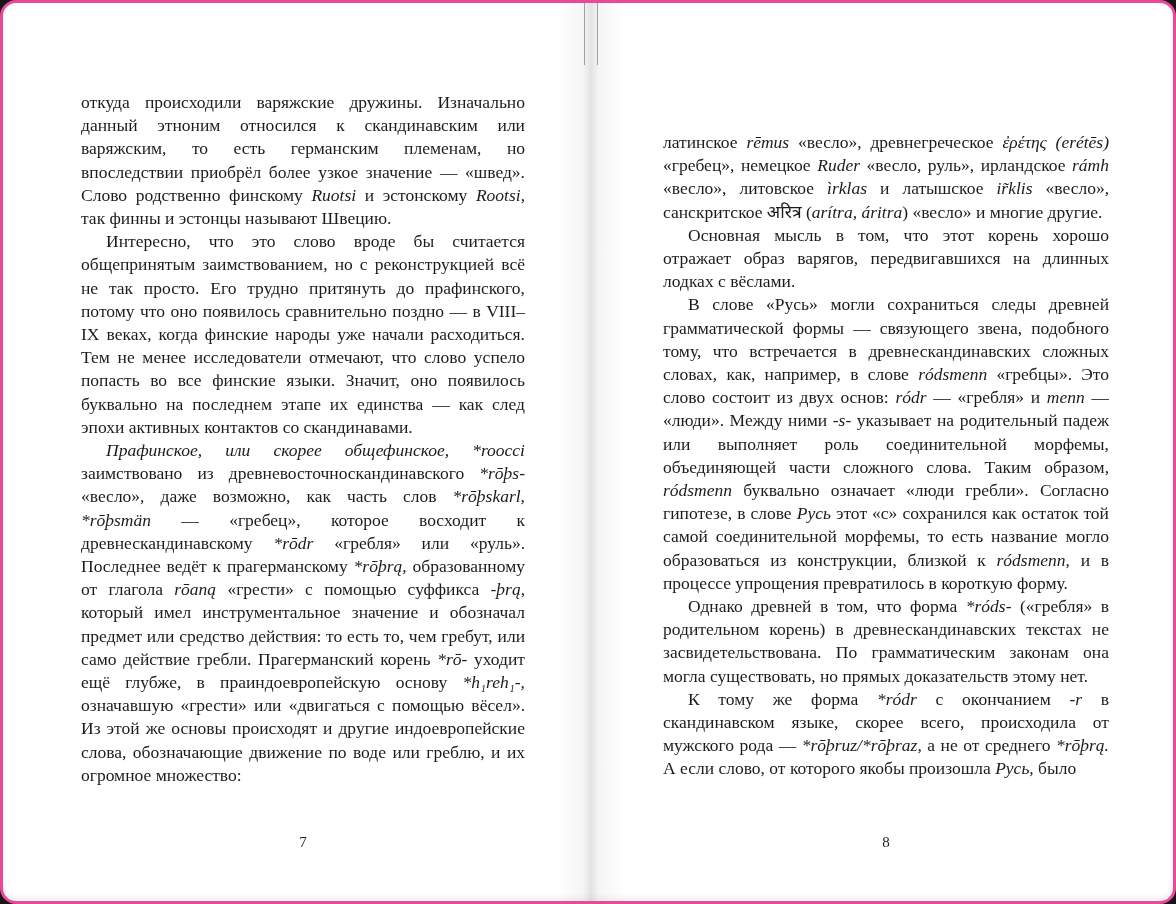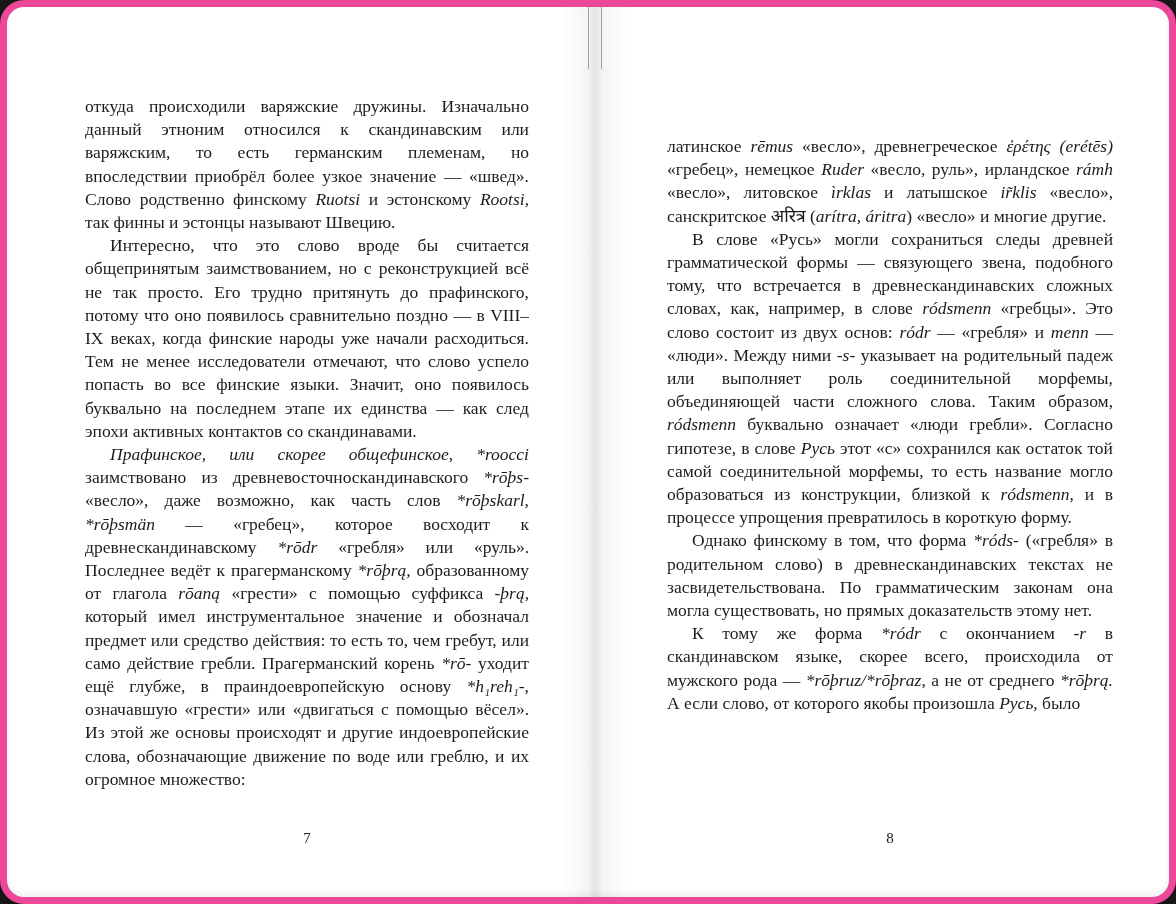--- a/index.html
+++ b/index.html
@@ -9,22 +9,22 @@
     height: 904px;
     background: #161616;
     overflow: hidden;
   }
   .spread {
     position: relative;
     width: 1176px;
     height: 904px;
     box-sizing: border-box;
     background: #ffffff;
-    border: 7px solid #ec4899;
-    border-radius: 24px;
+    border: 3px solid #ec4899;
+    border-radius: 16px;
     box-shadow: inset 0 -3px 6px rgba(0,0,0,0.07);
   }
   .page {
     position: absolute;
     top: 0;
     bottom: 0;
     width: 588px;
   }
   .page-left  { left: 0; }
   .page-right { left: 588px; margin-top: 40px; }
@@ -89,22 +89,23 @@
         <p><span>откуда происходили варяжские дружины. Изначально данный этноним относился к скандинавским или варяжским, то есть германским племенам, но впоследствии приобрёл более узкое значение — «швед». Слово родственно финскому </span><span class="it">Ruotsi</span><span> и эстонскому </span><span class="it">Rootsi</span><span>, так финны и эстонцы называют Швецию.</span></p>
         <p class="indent"><span>Интересно, что это слово вроде бы считается общепринятым заимствованием, но с реконструкцией всё не так просто. Его трудно притянуть до прафинского, потому что оно появилось сравнительно поздно — в VIII–IX веках, когда финские народы уже начали расходиться. Тем не менее исследователи отмечают, что слово успело попасть во все финские языки. Значит, оно появилось буквально на последнем этапе их единства — как след эпохи активных контактов со скандинавами.</span></p>
         <p class="indent"><span class="it">Прафинское, или скорее общефинское, *roocci</span><span> заимствовано из древневосточноскандинавского </span><span class="it">*rōþs-</span><span> «весло», даже возможно, как часть слов </span><span class="it">*rōþskarl, *rōþsmän</span><span> — «гребец», которое восходит к древнескандинавскому </span><span class="it">*rōdr</span><span> «гребля» или «руль». Последнее ведёт к прагерманскому </span><span class="it">*rōþrą,</span><span> образованному от глагола </span><span class="it">rōaną</span><span> «грести» с помощью суффикса </span><span class="it">-þrą,</span><span> который имел инструментальное значение и обозначал предмет или средство действия: то есть то, чем гребут, или само действие гребли. Прагерманский корень </span><span class="it">*rō-</span><span> уходит ещё глубже, в праиндоевропейскую основу </span><span class="it">*h₁reh₁-,</span><span> означавшую «грести» или «двигаться с помощью вёсел». Из этой же основы происходят и другие индоевропейские слова, обозначающие движение по воде или греблю, и их огромное множество:</span></p>
       </div>
     <div class="page-number">7</div>
   </div>
 
   <div class="page page-right">
     <div class="text-block">
         <p><span>латинское </span><span class="it">rēmus</span><span> «весло», древнегреческое </span><span class="it">ἐρέτης (erétēs)</span><span> «гребец», немецкое </span><span class="it">Ruder</span><span> «весло, руль», ирландское </span><span class="it">rámh</span><span> «весло», литовское </span><span class="it">ìrklas</span><span> и латышское </span><span class="it">ir̃klis</span><span> «весло», санскритское अरित्र (</span><span class="it">arítra, áritra</span><span>) «весло» и многие другие.</span></p>
+        <p class="indent"><span>Основная мысль в том, что этот корень хорошо отражает образ варягов, передвигавшихся на длинных лодках с вёслами.</span></p>
         <p class="indent"><span>В слове «Русь» могли сохраниться следы древней грамматической формы — связующего звена, подобного тому, что встречается в древнескандинавских сложных словах, как, например, в слове </span><span class="it">ródsmenn</span><span> «гребцы». Это слово состоит из двух основ: </span><span class="it">ródr</span><span> — «гребля» и </span><span class="it">menn</span><span> — «люди». Между ними </span><span class="it">-s-</span><span> указывает на родительный падеж или выполняет роль соединительной морфемы, объединяющей части сложного слова. Таким образом, </span><span class="it">ródsmenn</span><span> буквально означает «люди гребли». Согласно гипотезе, в слове </span><span class="it">Русь</span><span> этот «с» сохранился как остаток той самой соединительной морфемы, то есть название могло образоваться из конструкции, близкой к </span><span class="it">ródsmenn</span><span>, и в процессе упрощения превратилось в короткую форму.</span></p>
-        <p class="indent"><span>Однако финскому в том, что форма </span><span class="it">*róds-</span><span> («гребля» в родительном слово) в древнескандинавских текстах не засвидетельствована. По грамматическим законам она могла существовать, но прямых доказательств этому нет.</span></p>
+        <p class="indent"><span>Однако древней в том, что форма </span><span class="it">*róds-</span><span> («гребля» в родительном корень) в древнескандинавских текстах не засвидетельствована. По грамматическим законам она могла существовать, но прямых доказательств этому нет.</span></p>
         <p class="indent"><span>К тому же форма </span><span class="it">*ródr</span><span> с окончанием </span><span class="it">-r</span><span> в скандинавском языке, скорее всего, происходила от мужского рода — </span><span class="it">*rōþruz/*rōþraz,</span><span> а не от среднего </span><span class="it">*rōþrą.</span><span> А если слово, от которого якобы произошла </span><span class="it">Русь,</span><span> было</span></p>
       </div>
     <div class="page-number">8</div>
   </div>
 
   <div class="gutter">
     <div class="gutter-edge gutter-edge-left"></div>
     <div class="gutter-edge gutter-edge-right"></div>
   </div>
 

